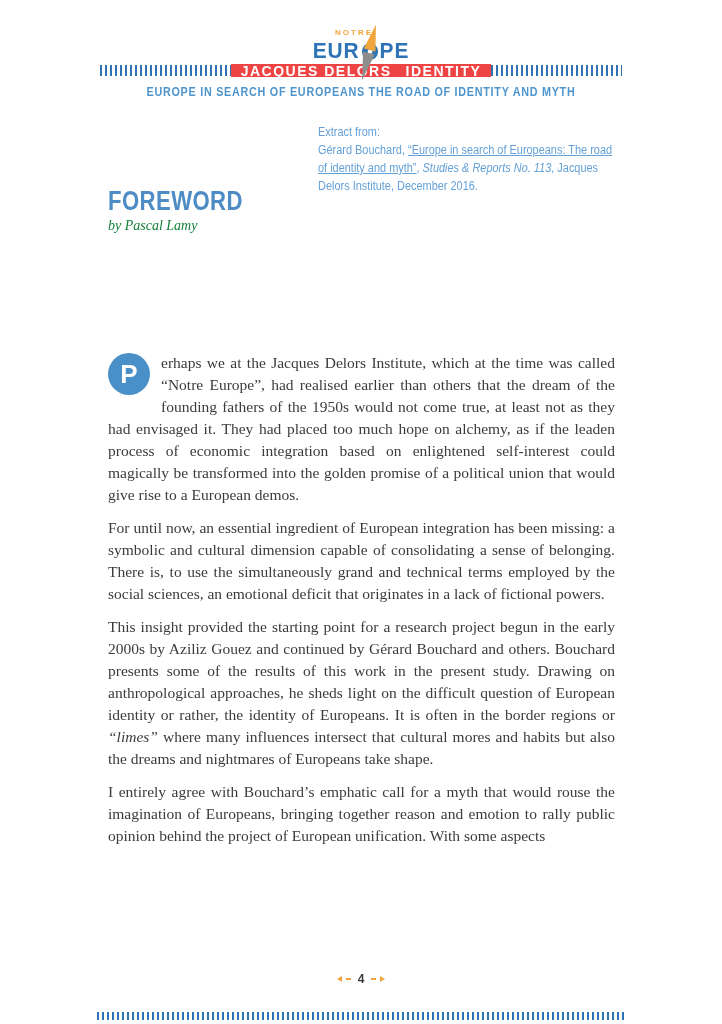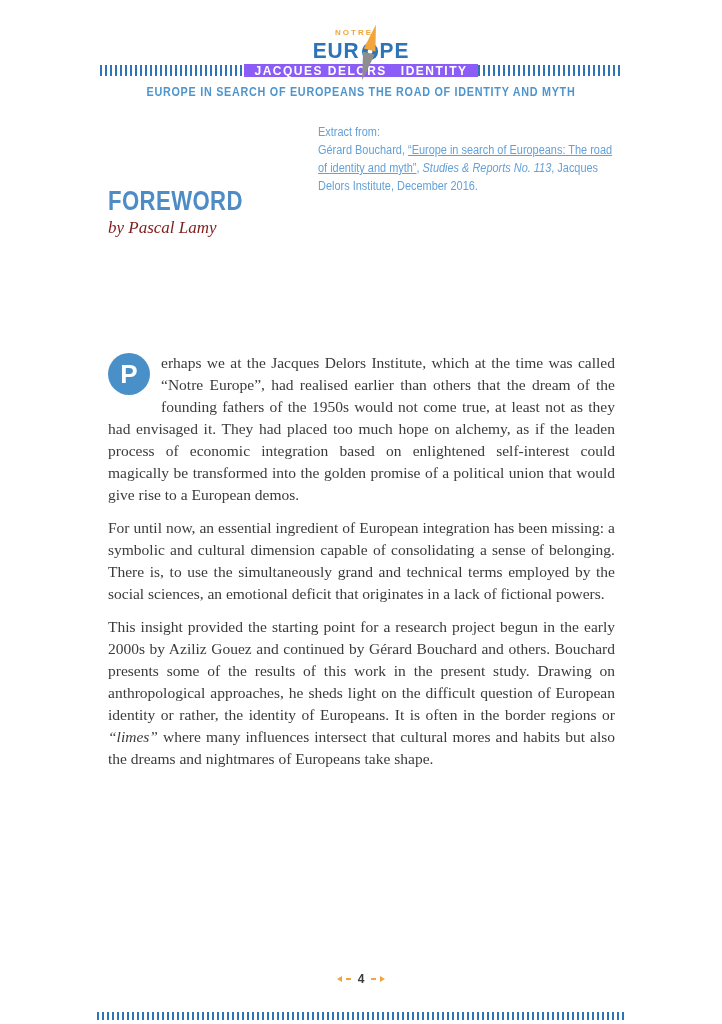--- a/index.html
+++ b/index.html
@@ -44,22 +44,22 @@
   
   .band {
     position:absolute; top:64px; left:100px; right:100px; height:13px;
     display:flex; align-items:stretch; z-index:1;
   }
   .stripes {
     flex:1; height:11px; margin-top:1px;
     background:repeating-linear-gradient(90deg,#2d73b5 0 2px,#ffffff 2px 5px);
   }
   .band-box {
-    background:#8b5cf6; color:#ffffff; display:flex; align-items:center;
-    padding:0 10px; gap:14px; font-size:12px; font-weight:bold;
+    background:#ef4444; color:#ffffff; display:flex; align-items:center;
+    padding:0 10px; gap:14px; font-size:14px; font-weight:bold;
     letter-spacing:1.5px; white-space:nowrap;
   }
   
   .doc-title {
     position:absolute; top:85px; left:0; right:0; text-align:center;
     font-size:12px; font-weight:bold; letter-spacing:.8px; color:#4e95cd;
     transform:scaleX(.9);
   }
   
   .extract {
@@ -71,21 +71,21 @@
   .extract .it { font-style:italic; }
   
   .foreword {
     position:absolute; top:186px; left:108px;
     font-size:27px; font-weight:bold; color:#4d8cc4; letter-spacing:.5px;
     transform:scaleX(.82); transform-origin:left top;
   }
   .byline {
     position:absolute; top:218px; left:108px;
     font-family:"Liberation Serif", serif; font-style:italic;
-    font-size:17px; color:#7f1d1d;
+    font-size:14px; color:#15803d;
   }
   
   .content {
     position:absolute; top:352px; left:108px; width:507px;
     font-family:"Liberation Serif", serif; font-size:15.5px;
     line-height:22px; color:#3b3b3b; text-align:justify;
   }
   .content p { margin-bottom:11px; }
   .dropcap {
     float:left; width:42px; height:42px; border-radius:50%;
@@ -159,20 +159,23 @@
   <div class="content">
     <p>
       <span class="dropcap">P</span><span>erhaps we at the Jacques Delors Institute, which at the time was called “Notre Europe”, had realised earlier than others that the dream of the founding fathers of the 1950s would not come true, at least not as they had envisaged it. They had placed too much hope on alchemy, as if the leaden process of economic integration based on enlightened self-interest could magically be transformed into the golden promise of a political union that would give rise to a European demos.</span>
     </p>
     <p>
       <span>For until now, an essential ingredient of European integration has been missing: a symbolic and cultural dimension capable of consolidating a sense of belonging. There is, to use the simultaneously grand and technical terms employed by the social sciences, an emotional deficit that originates in a lack of fictional powers.</span>
     </p>
     <p>
       <span>This insight provided the starting point for a research project begun in the early 2000s by Aziliz Gouez and continued by Gérard Bouchard and others. Bouchard presents some of the results of this work in the present study. Drawing on anthropological approaches, he sheds light on the difficult question of European identity or rather, the identity of Europeans. It is often in the border regions or </span><span class="it">“limes”</span><span> where many influences intersect that cultural mores and habits but also the dreams and nightmares of Europeans take shape.</span>
     </p>
+    <p>
+      <span>I entirely agree with Bouchard’s emphatic call for a myth that would rouse the imagination of Europeans, bringing together reason and emotion to rally public opinion behind the project of European unification. With some aspects</span>
+    </p>
   </div>
 
   <div class="footer">
     <span class="pg-tri-l"></span>
     <span class="pg-dash"></span>
     <span class="pg-num">4</span>
     <span class="pg-dash"></span>
     <span class="pg-tri-r"></span>
   </div>
 

